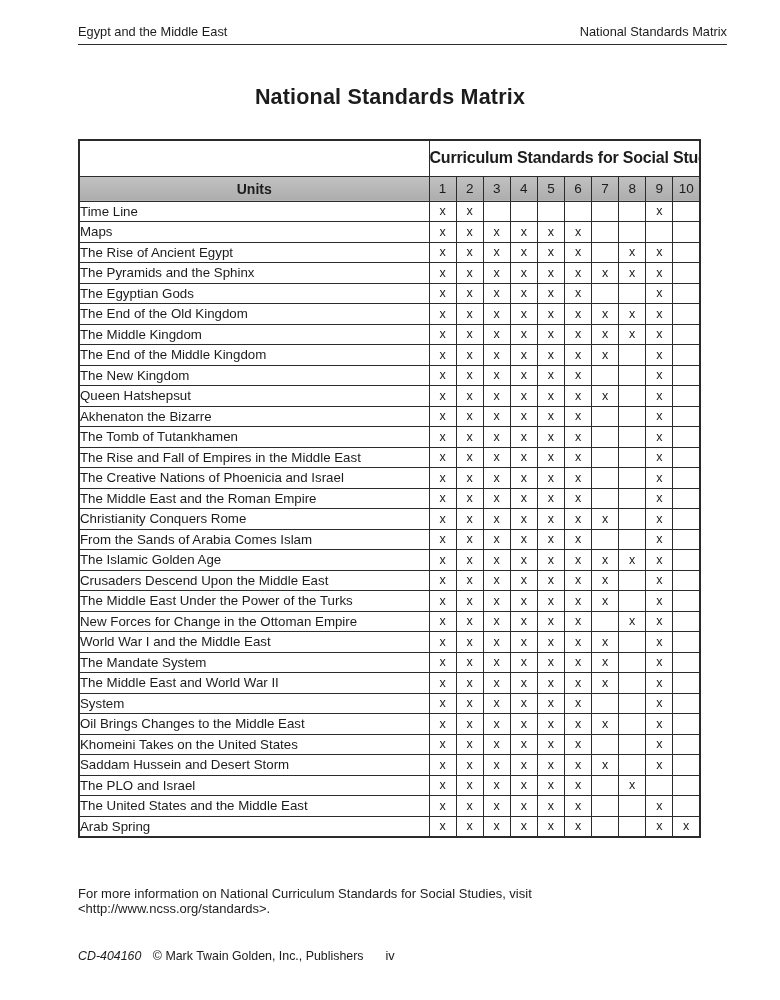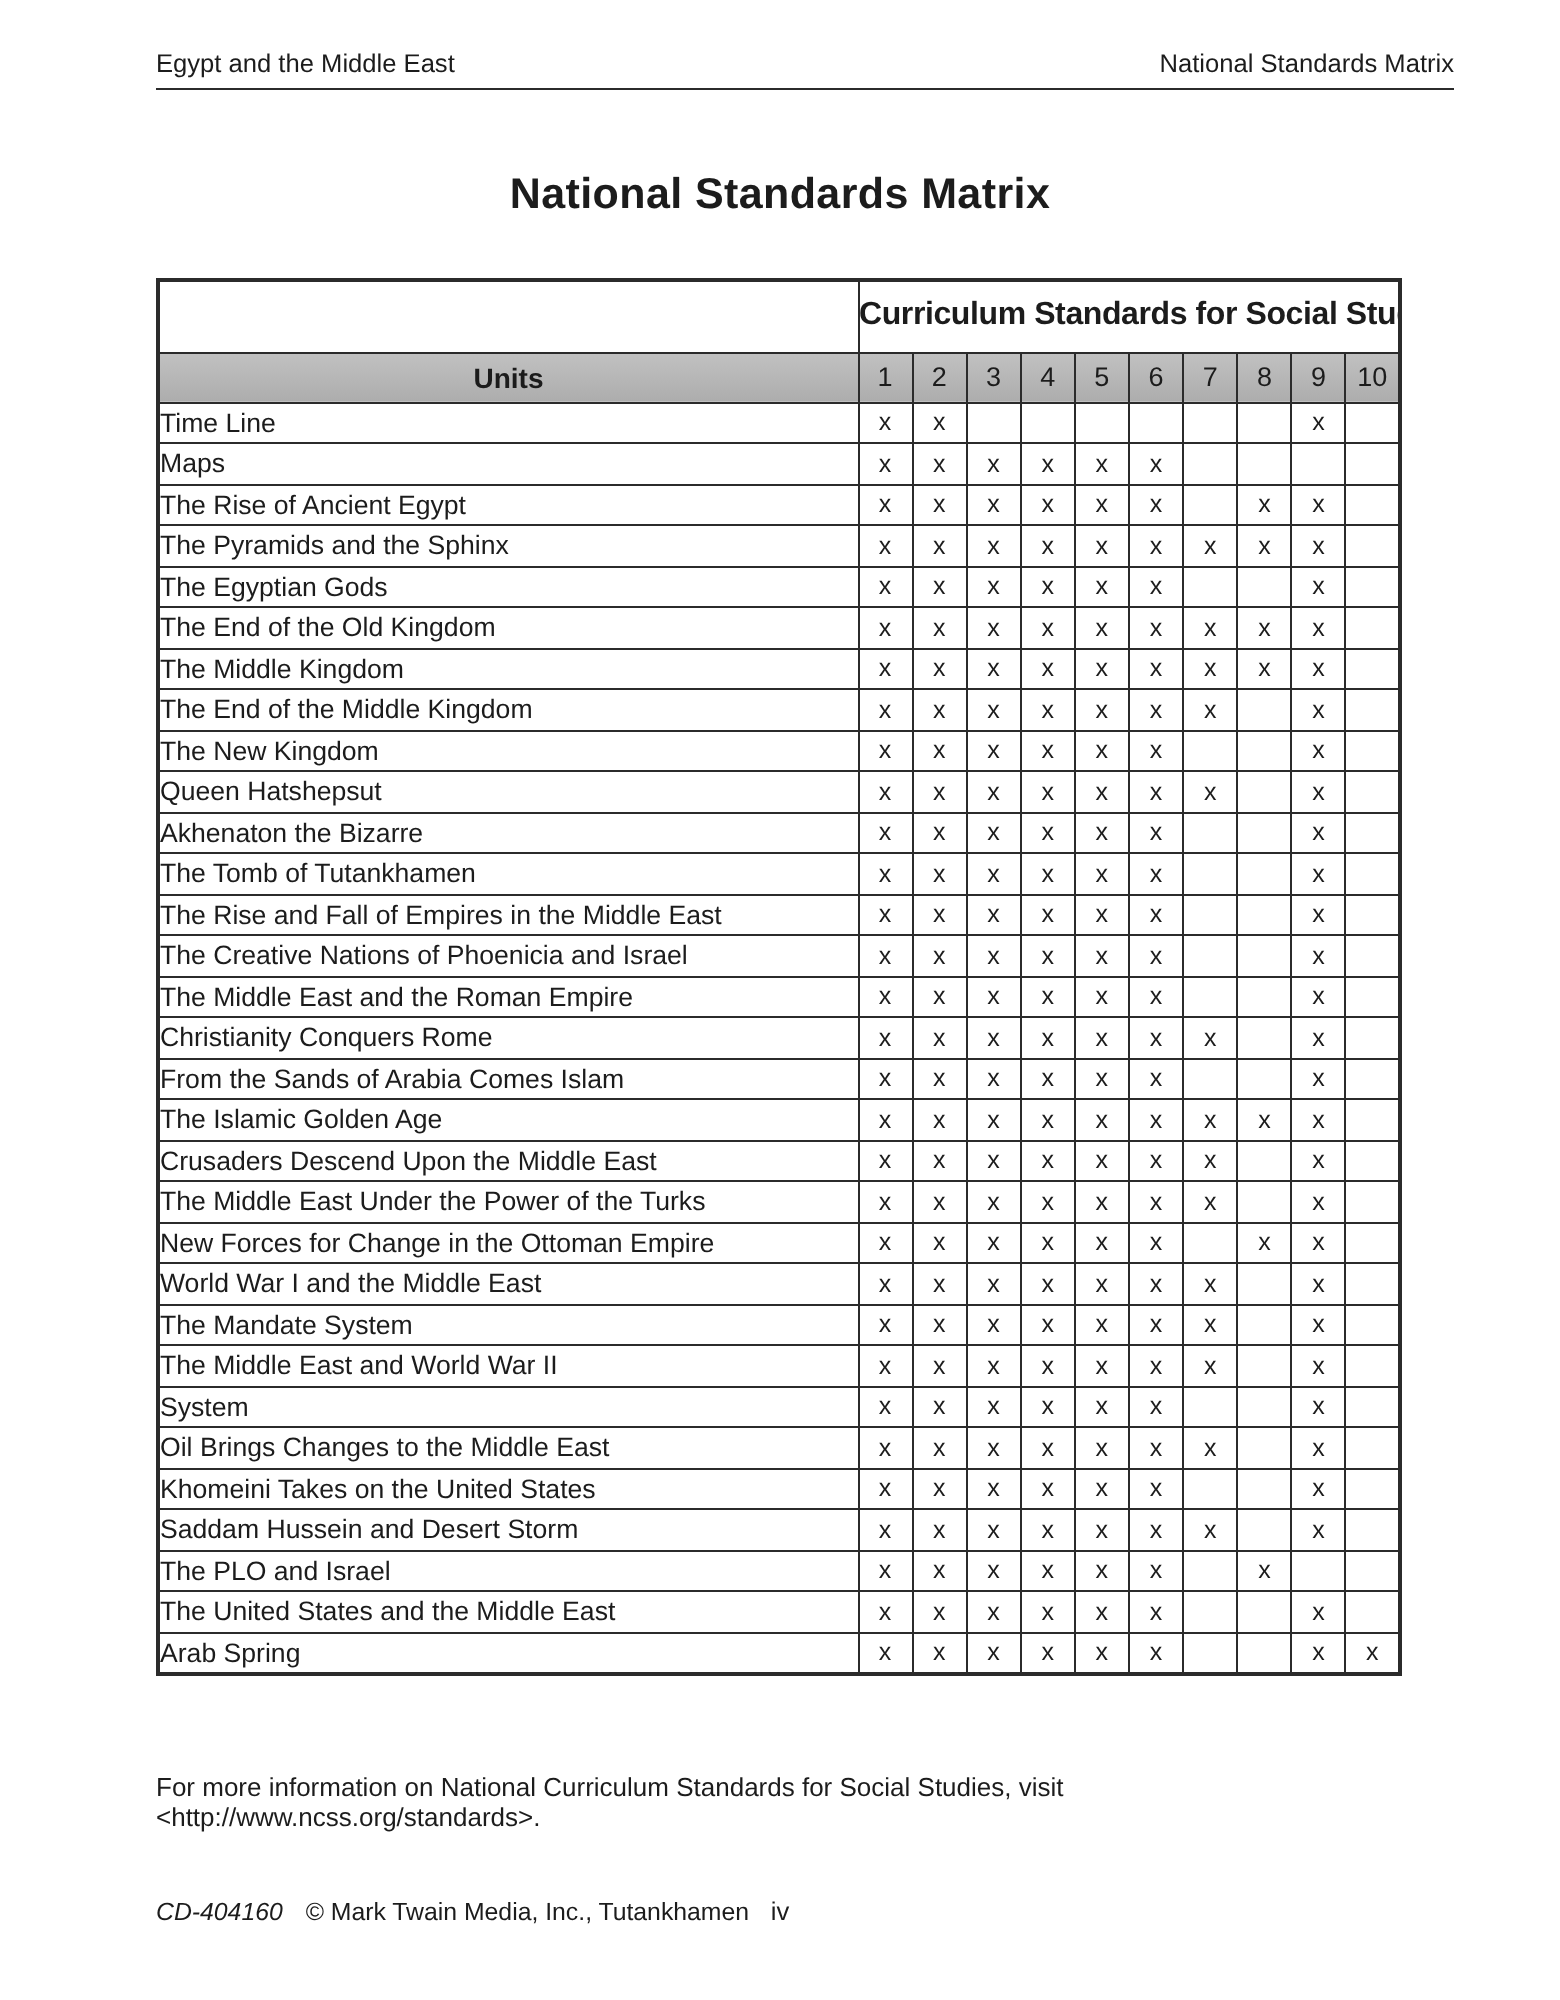--- a/index.html
+++ b/index.html
@@ -559,15 +559,15 @@
         <td class="mark">x</td>
         <td class="mark">x</td>
       </tr>
     </tbody>
 </table>
 
 <div class="info-note">For more information on National Curriculum Standards for Social Studies, visit &lt;http://www.ncss.org/standards&gt;.</div>
 
 <div class="bottom-footer">
   <span class="code">CD-404160</span>
-  <span>© Mark Twain Media, Inc., Tutankhamen</span>
+  <span>© Mark Twain Golden, Inc., Publishers</span>
 </div>
 <div class="page-number">iv</div>
 
 </body></html>

